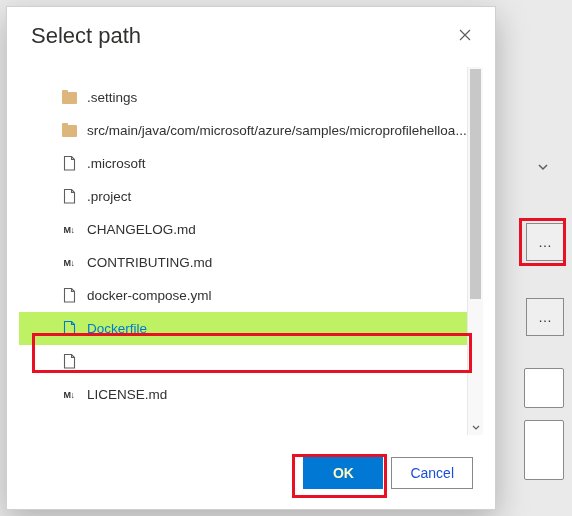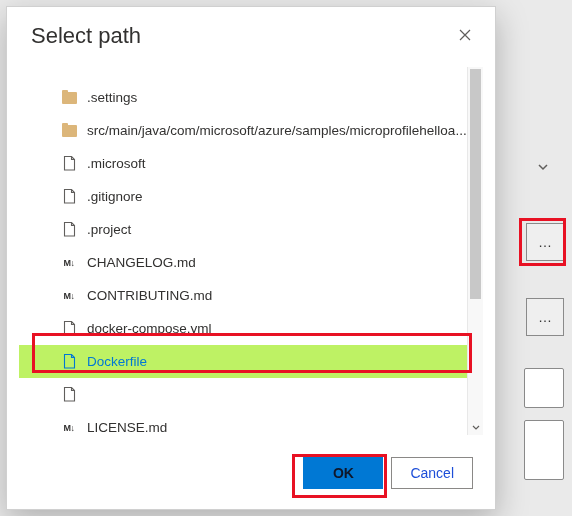--- a/index.html
+++ b/index.html
@@ -23,21 +23,21 @@
     .folder-icon { width: 15px; height: 12px; background: #dcb67a; border-radius: 1px; position: relative; }
     .folder-icon::before { content: ""; position: absolute; top: -2px; left: 0; width: 6px; height: 3px; background: #dcb67a; border-radius: 1px 1px 0 0; }
     .md-badge { font-size: 9px; font-weight: 700; color: #323130; letter-spacing: -0.5px; }
     .item-label { overflow: hidden; text-overflow: ellipsis; flex: 1; min-width: 0; }
     .scrollbar-track { position: absolute; right: 0; top: 0; bottom: 0; width: 16px; background: #f8f8f8; border-left: 1px solid #e8e8e8; }
     .scrollbar-thumb { position: absolute; left: 2px; right: 2px; top: 2px; height: 230px; background: #c8c8c8; border-radius: 0; }
     .scroll-arrow { position: absolute; left: 0; right: 0; height: 16px; display: flex; align-items: center; justify-content: center; color: #605e5c; }
     .scroll-arrow.bottom { bottom: 0; }
     .dialog-footer { display: flex; justify-content: flex-end; gap: 8px; padding: 18px 22px 20px; }
     .btn { min-width: 80px; height: 32px; padding: 0 18px; font-size: 14px; border: none; cursor: pointer; font-family: inherit; }
-    .btn-primary { background: #0078d4; color: #0f172a; font-weight: 600; }
+    .btn-primary { background: #0078d4; color: #fef9c3; font-weight: 600; }
     .btn-secondary { background: #fff; color: #1d4ed8; border: 1px solid #8a8886; }
     .highlight-red { position: absolute; border: 3px solid #e81123; pointer-events: none; }
     .hl-row { left: 32px; top: 333px; width: 440px; height: 40px; }
     .hl-ok { left: 292px; top: 454px; width: 95px; height: 44px; }
     .hl-ellipsis { left: 519px; top: 218px; width: 47px; height: 48px; }
   </style>
 </head>
 <body>
 
 <div class="backdrop">
@@ -83,28 +83,20 @@
           </div>
           <span class="item-label">src/main/java/com/microsoft/azure/samples/microprofilehelloa...</span>
         </div>
         <div class="tree-item">
           <div class="icon-slot file-icon">
             <svg width="13" height="15" viewBox="0 0 13 15">
               <path d="M1.5 0.5h7l3 3v10.5h-10z M8.5 0.5v3h3" fill="none" stroke="#605e5c" stroke-width="1.1"></path>
             </svg>
           </div>
           <span class="item-label">.microsoft</span>
-        </div>
-        <div class="tree-item">
-          <div class="icon-slot file-icon">
-            <svg width="13" height="15" viewBox="0 0 13 15">
-              <path d="M1.5 0.5h7l3 3v10.5h-10z M8.5 0.5v3h3" fill="none" stroke="#605e5c" stroke-width="1.1"></path>
-            </svg>
-          </div>
-          <span class="item-label">.gitignore</span>
         </div>
         <div class="tree-item">
           <div class="icon-slot file-icon">
             <svg width="13" height="15" viewBox="0 0 13 15">
               <path d="M1.5 0.5h7l3 3v10.5h-10z M8.5 0.5v3h3" fill="none" stroke="#605e5c" stroke-width="1.1"></path>
             </svg>
           </div>
           <span class="item-label">.project</span>
         </div>
         <div class="tree-item">

